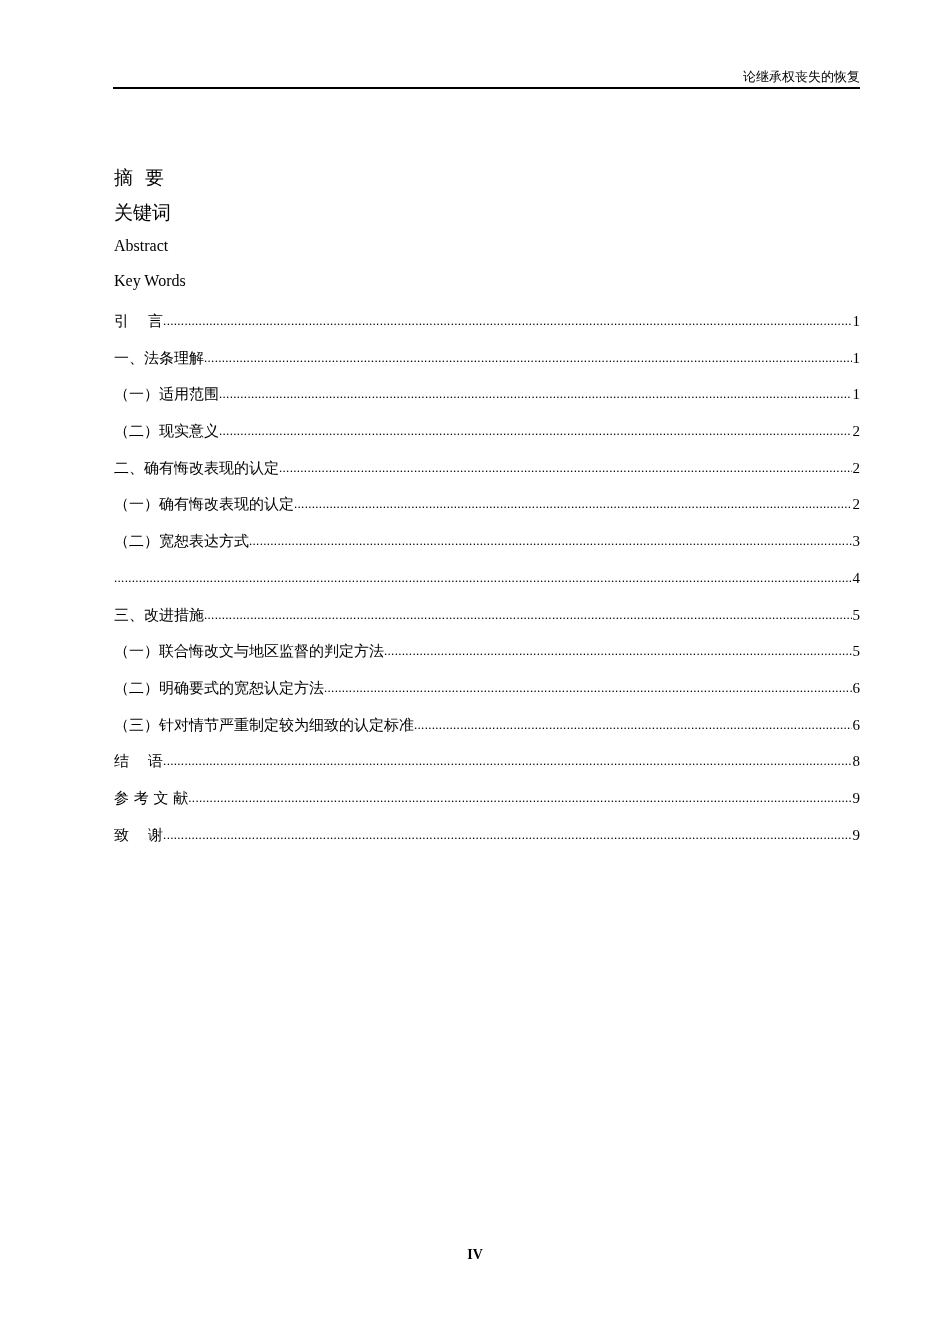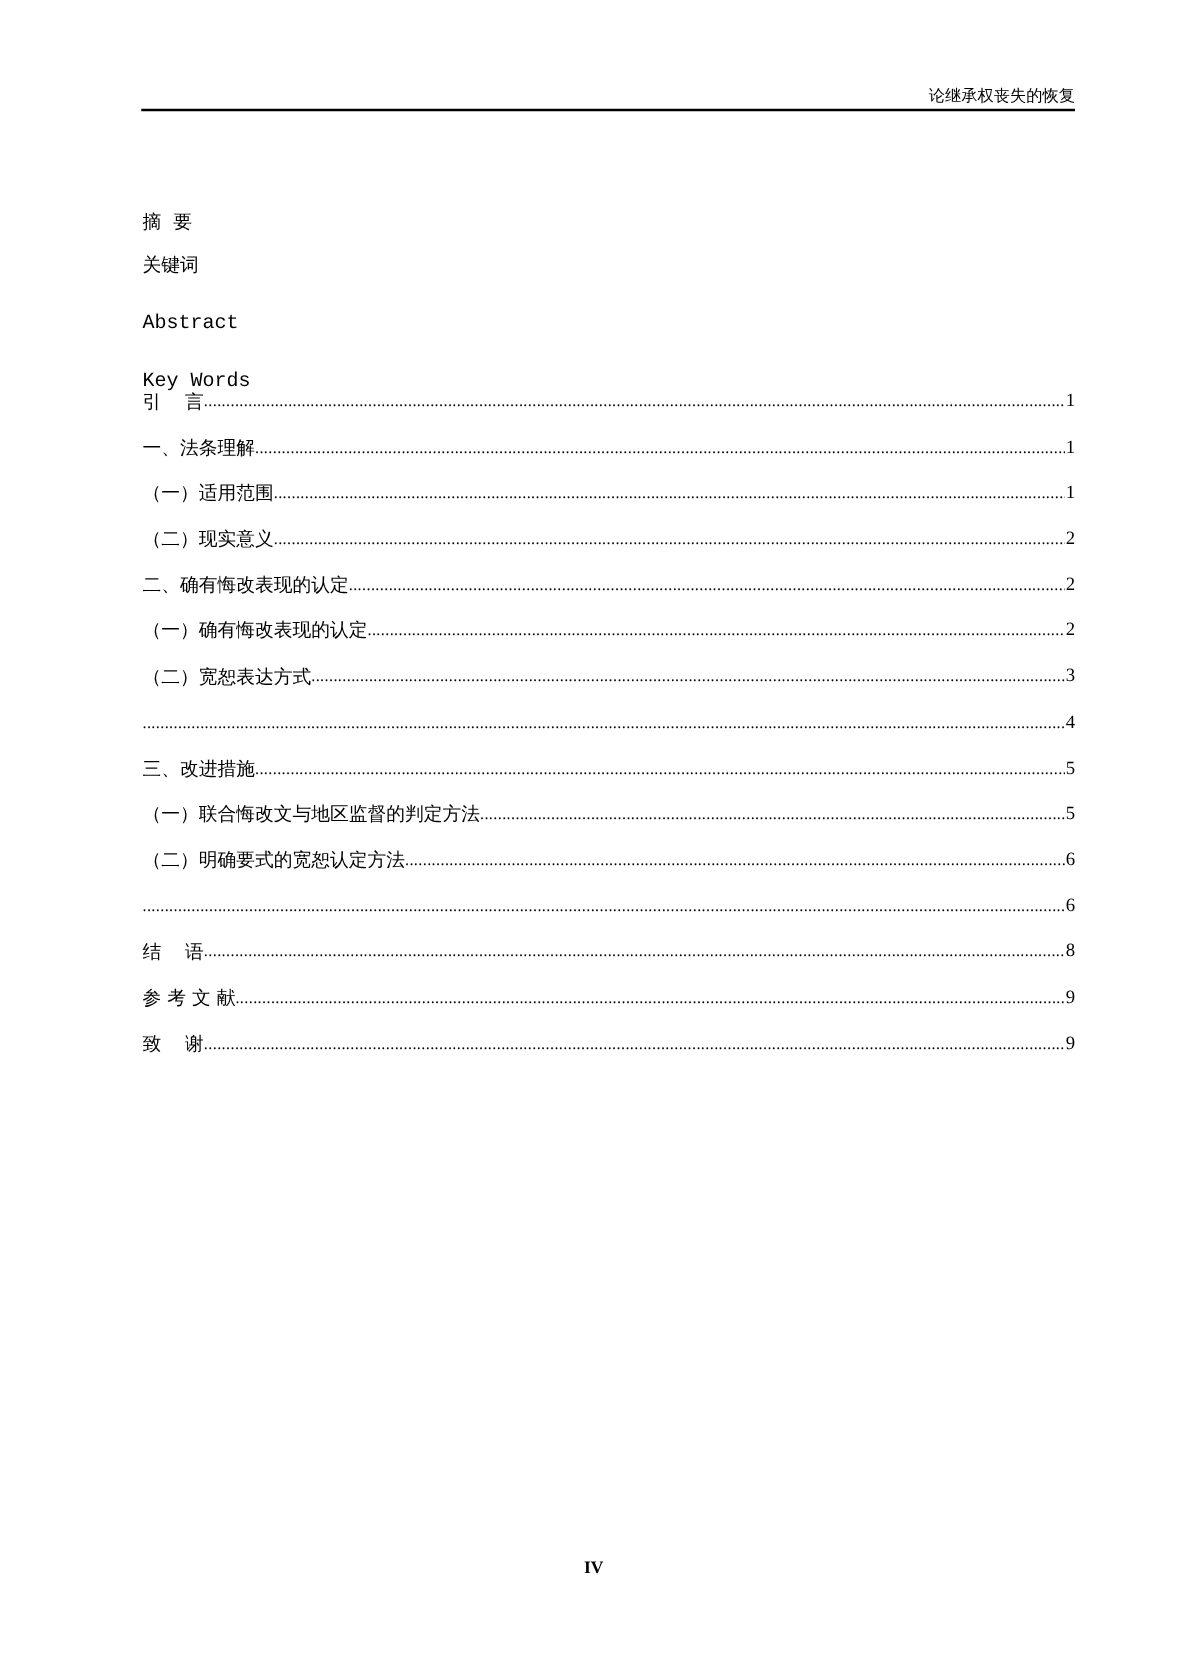--- a/index.html
+++ b/index.html
@@ -28,29 +28,28 @@
       font-size: 13px;
       line-height: 18px;
       display: inline-block;
     }
     .front-list {
       position: absolute;
       left: 114px;
       top: 165px;
     }
     .front-item {
-      font-size: 15px;
+      font-size: 19px;
       height: 34.5px;
       line-height: 24px;
       white-space: nowrap;
     }
     .front-item.latin {
-      font-family: Liberation Mono, monospace;
+      font-family: Liberation Serif, serif;
       font-size: 16px;
-      margin-top: 12px;
     }
     .toc {
       position: absolute;
       left: 114px;
       top: 309px;
       width: 746px;
     }
     .toc-row {
       display: flex;
       align-items: flex-start;
@@ -153,20 +152,21 @@
     <span class="label">（一）联合悔改文与地区监督的判定方法</span>
     <span class="leader"></span>
     <span class="page">5</span>
   </div>
   <div class="toc-row">
     <span class="label">（二）明确要式的宽恕认定方法</span>
     <span class="leader"></span>
     <span class="page">6</span>
   </div>
   <div class="toc-row">
+    <span class="label">（三）针对情节严重制定较为细致的认定标准</span>
     <span class="leader"></span>
     <span class="page">6</span>
   </div>
   <div class="toc-row">
     <span class="label" style="white-space:pre">结    语</span>
     <span class="leader"></span>
     <span class="page">8</span>
   </div>
   <div class="toc-row">
     <span class="label" style="white-space:pre">参 考 文 献</span>

